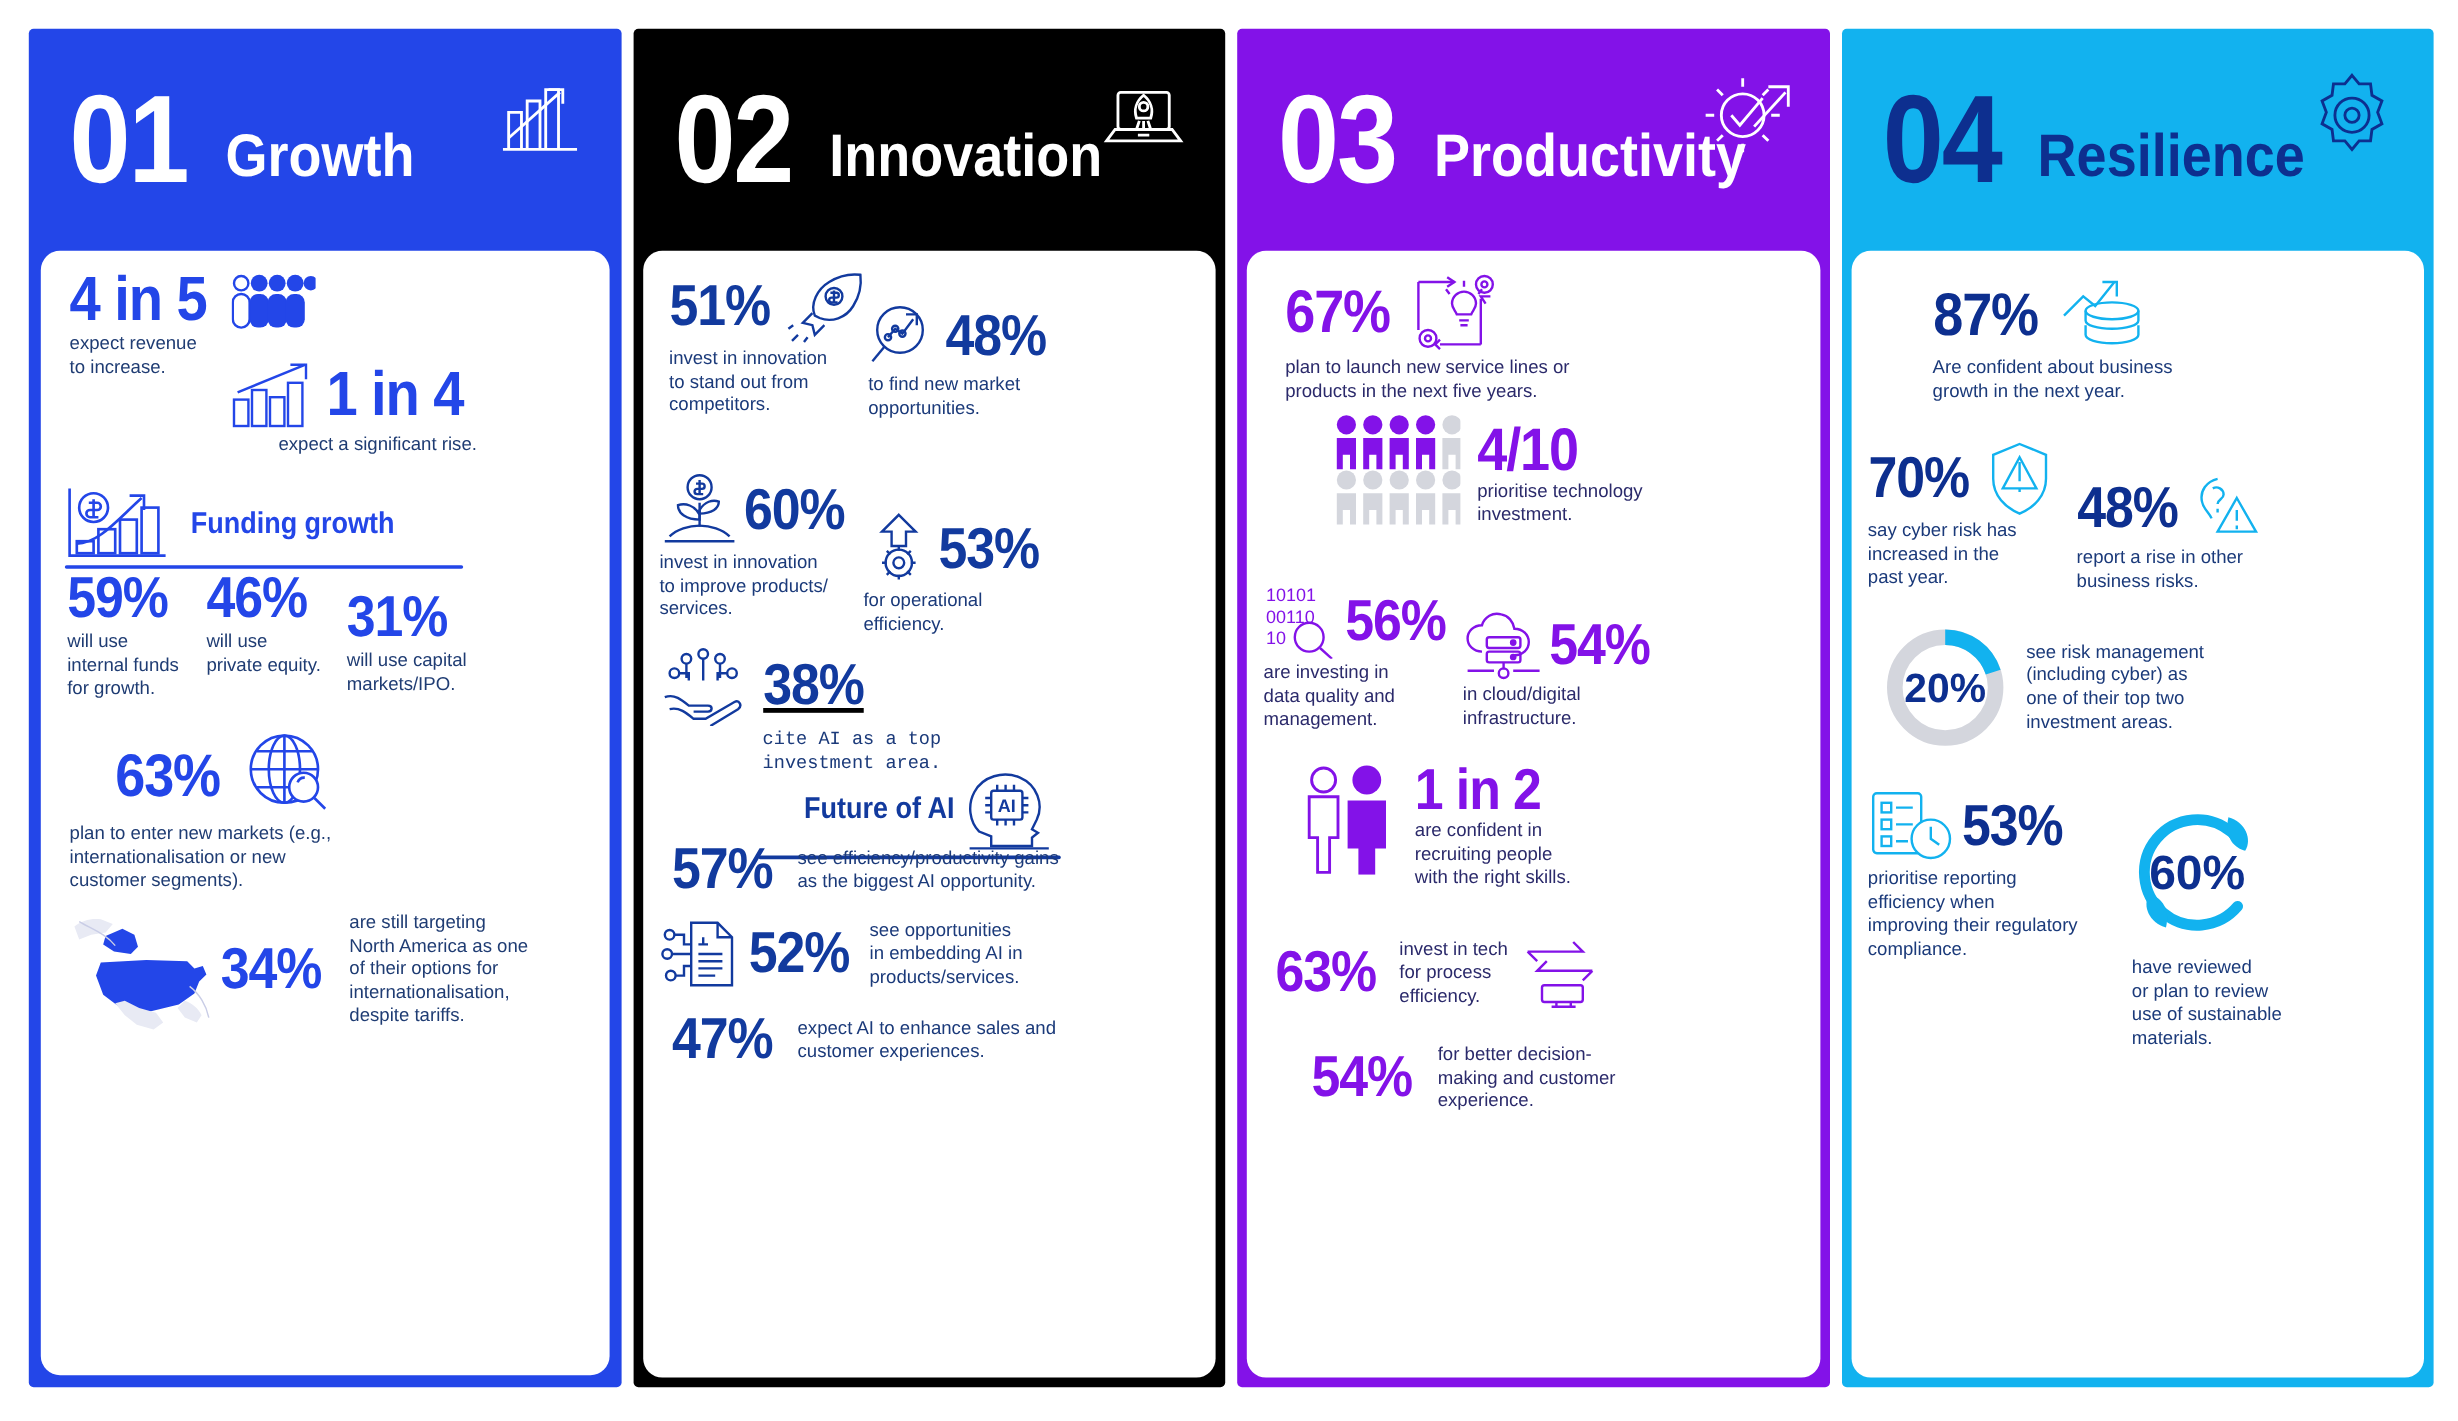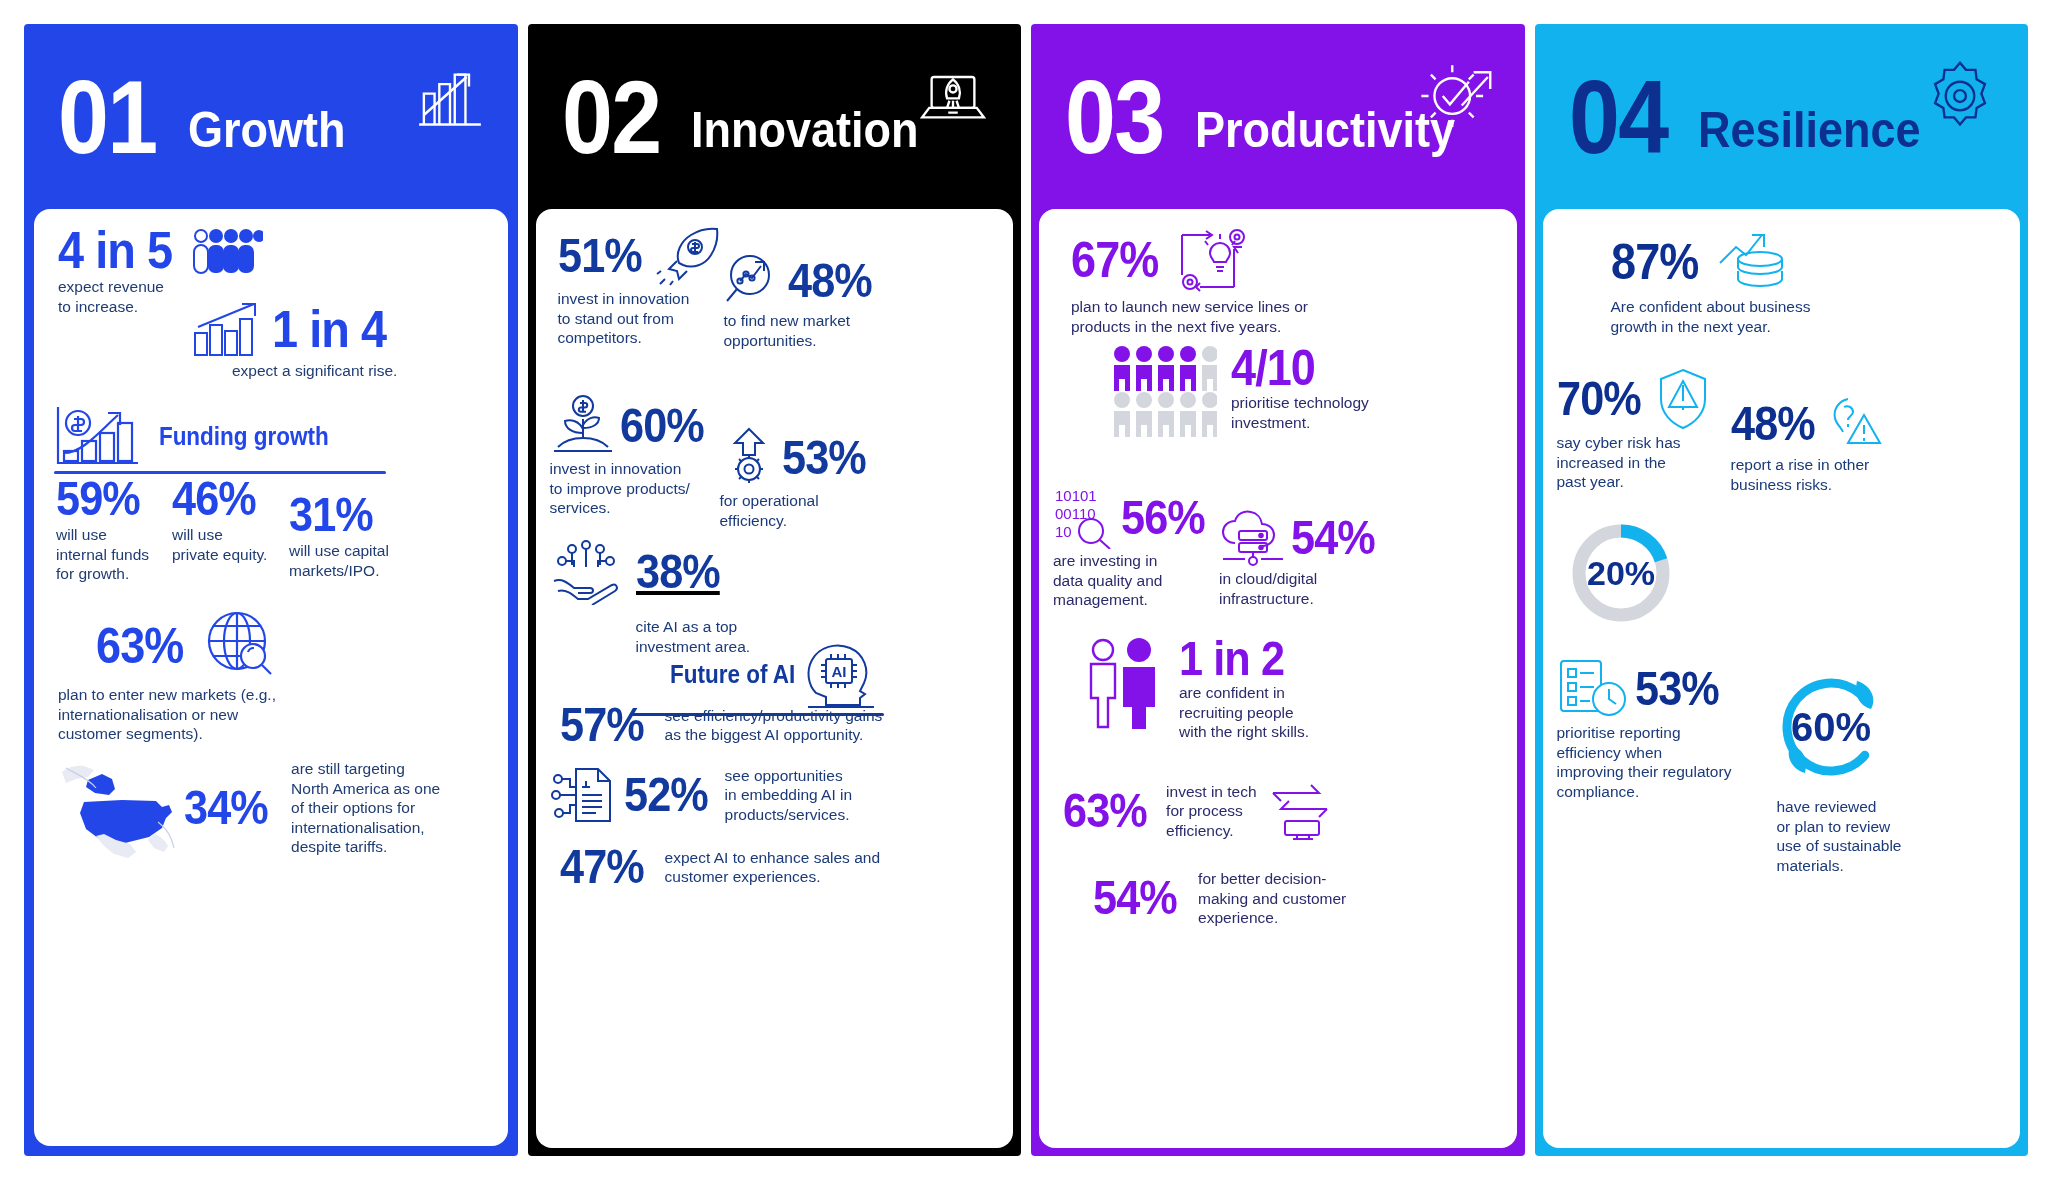--- a/index.html
+++ b/index.html
@@ -300,21 +300,21 @@
                   <circle cx="50" cy="10" r="4"></circle>
               <circle cx="12" cy="22" r="4"></circle>
                   <circle cx="60" cy="22" r="4"></circle>
               <path d="M22 14v12M36 10v18M50 14v12M16 22h8v6M56 22h-8v6"></path>
               <path d="M4 42c8-3 14 2 20 7h16c4 0 4 5 0 5H28"></path>
               <path d="M8 52c8-2 14 3 20 8h10l24-14c4-2 7 3 3 6L42 66"></path>
             </svg>
           </div>
           <div class="big" style="font-size:48px;">38%</div>
         </div>
-        <div class="cap" style="white-space:pre-line;margin-top:12px;margin-left:86px;">cite AI as a top
+        <div class="cap" style="white-space:pre-line;margin-top:2px;margin-left:86px;font-family:Liberation Mono, monospace;">cite AI as a top
 investment area.</div>
       </div>
 
       <div class="blk" style="left:96px;top:428px;width:250px;">
         <div class="row" style="gap:8px;justify-content:flex-end;">
           <div class="sect-title">Future of AI</div>
           <div class="ic">
             <svg width="78" height="74" viewBox="0 0 78 74" fill="none" stroke="#123a9e" stroke-width="2">
               <path d="M12 56c-8-8-10-22-4-33C15 10 32 5 46 11c14 6 20 22 14 35l-4 8 5 3-5 4v7H22v-8z"></path>
               <rect x="22" y="22" width="26" height="24" rx="2"></rect>
@@ -402,21 +402,21 @@
               <path d="M8 10h30M8 10v40M26 62h34M60 62V24"></path>
               <path d="M32 6l6 4-6 4M64 28l-4-6 8 0M26 58l-4 4 4 4"></path>
             </svg>
           </div>
         </div>
         <div class="cap" style="white-space:pre-line;margin-top:2px;">plan to launch new service lines or
 products in the next five years.</div>
       </div>
 
       <div class="blk" style="left:72px;top:136px;width:310px;">
-        <div class="row" style="gap:14px;align-items:flex-start;">
+        <div class="row" style="gap:14px;align-items:flex-end;">
           <div class="ic">
             <svg width="106" height="94" viewBox="0 0 106 94">
               <g fill="#8312e8">
                 <circle cx="11" cy="9" r="8"></circle>
                     <path d="M3 20h16v26l-5 0v-12h-6v12H3z"></path>
                 <circle cx="33" cy="9" r="8"></circle>
                     <path d="M25 20h16v26l-5 0v-12h-6v12h-5z"></path>
                 <circle cx="55" cy="9" r="8"></circle>
                     <path d="M47 20h16v26l-5 0v-12h-6v12h-5z"></path>
                 <circle cx="77" cy="9" r="8"></circle>
@@ -605,20 +605,24 @@
 
       <div class="blk" style="left:22px;top:308px;width:350px;">
         <div class="row" style="gap:12px;align-items:center;">
           <div class="ic">
             <svg width="112" height="112" viewBox="0 0 112 112">
               <circle cx="56" cy="56" r="42" fill="none" stroke="#d4d6dd" stroke-width="13"></circle>
               <circle cx="56" cy="56" r="42" fill="none" stroke="#12b2ef" stroke-width="13" stroke-dasharray="52.8 211.2" stroke-dashoffset="0" transform="rotate(-90 56 56)" stroke-linecap="butt"></circle>
               <text x="56" y="68" text-anchor="middle" font-size="34" font-weight="700" fill="#0d2f8f" font-family="Liberation Sans, sans-serif">20%</text>
             </svg>
           </div>
+          <div class="cap" style="white-space:pre-line;">see risk management
+(including cyber) as
+one of their top two
+investment areas.</div>
         </div>
       </div>
 
       <div class="blk" style="left:14px;top:448px;width:225px;">
         <div class="row" style="gap:6px;">
           <div class="ic">
             <svg width="72" height="64" viewBox="0 0 72 64" fill="none" stroke="#12b2ef" stroke-width="2">
               <rect x="4" y="4" width="40" height="50" rx="3"></rect>
               <rect x="11" y="12" width="8" height="8"></rect>
                   <path d="M23 16h14"></path>

